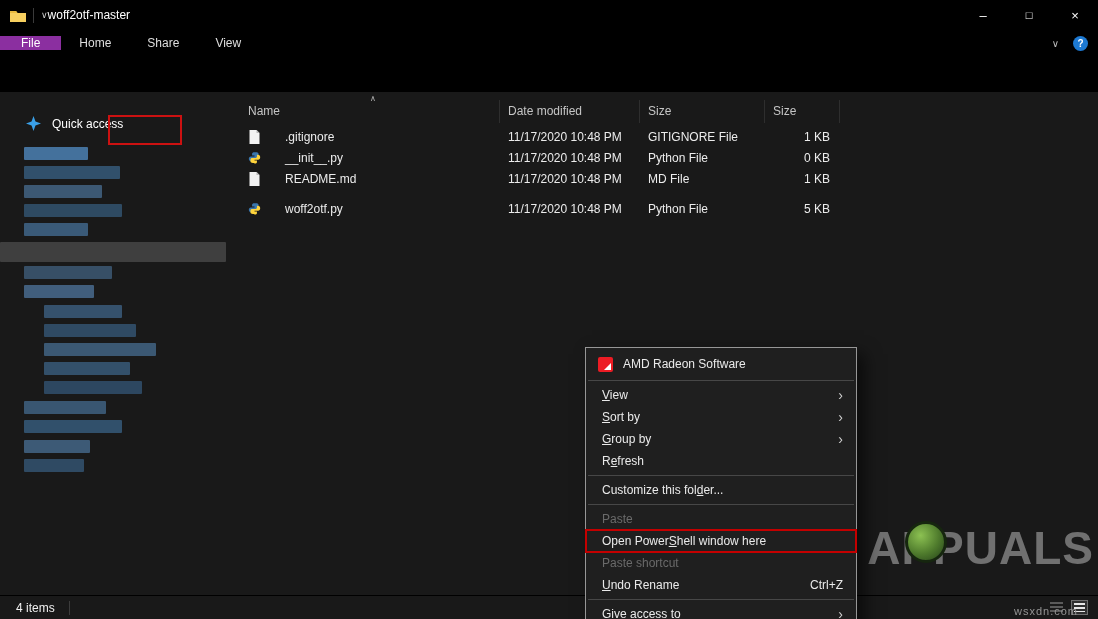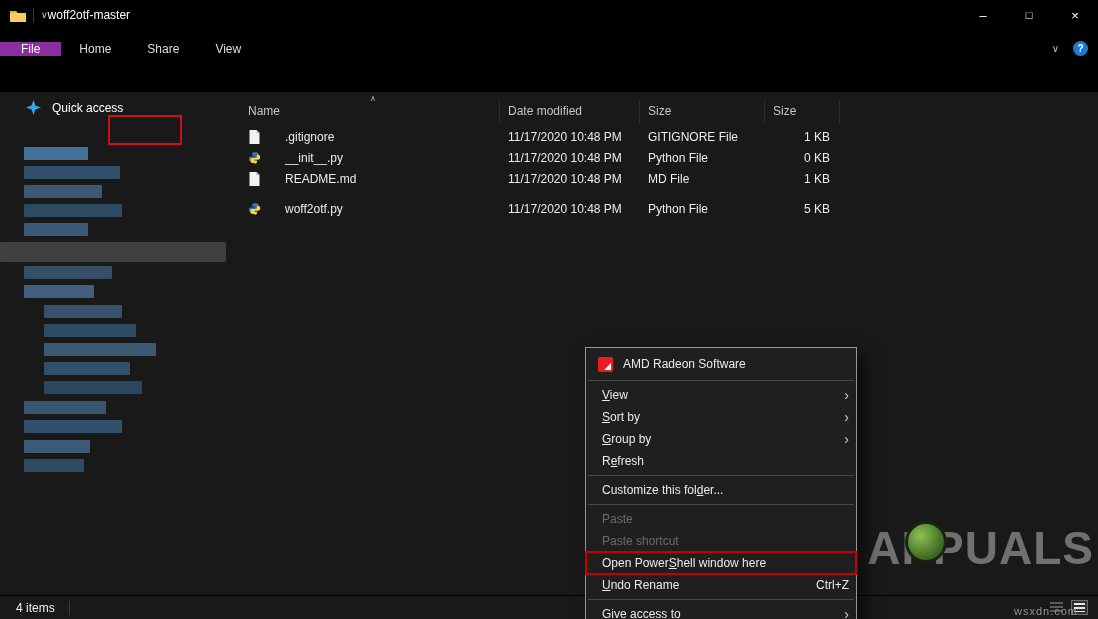--- a/index.html
+++ b/index.html
@@ -13,21 +13,21 @@
   
   .titlebar { position:absolute; left:0; top:0; width:100%; height:30px; background:#000; display:flex; align-items:center; }
   .tb-left { display:flex; align-items:center; padding-left:10px; gap:7px; }
   .tb-sep { width:1px; height:15px; background:#3a3a3a; }
   .tb-chev { color:#cfcfcf; font-size:9px; }
   .tb-title { margin-left:0; color:#fff; font-size:12px; }
   .win-controls { margin-left:auto; display:flex; height:30px; }
   .win-btn { width:46px; height:30px; display:flex; align-items:center; justify-content:center; color:#fff; font-size:13px; }
   .win-btn.max { font-size:11px; }
   
-  .ribbon { position:absolute; left:0; top:30px; width:100%; height:26px; background:#000; display:flex; align-items:flex-end; }
+  .ribbon { position:absolute; left:0; top:30px; width:100%; height:26px; background:#000; display:flex; align-items:center; }
   .ribbon-tab { padding:0 18px; display:flex; align-items:center; color:#dedede; font-size:12px; }
   .ribbon-tab.active { background:#8b2fa0; color:#fff; padding:0 21px; }
   .ribbon-right { margin-left:auto; display:flex; align-items:center; gap:14px; padding-right:10px; }
   .ribbon-expand { color:#bdbdbd; font-size:10px; }
   .help-circle { width:15px; height:15px; border-radius:50%; background:#1d79d2; color:#fff; font-size:10px; font-weight:bold; display:flex; align-items:center; justify-content:center; }
   
   .toolbar { position:absolute; left:0; top:56px; width:100%; height:36px; background:#000; }
   .navbtn { position:absolute; top:61px; height:26px; display:flex; align-items:center; justify-content:center; color:#e8e8e8; font-size:14px; }
   .nav-back { left:8px; width:26px; }
   .nav-fwd  { left:34px; width:26px; color:#6a6a6a; }
@@ -42,37 +42,37 @@
   .anno-addr { left:108px; top:59px; width:74px; height:30px; }
   .search-box { position:absolute; left:745px; top:61px; width:340px; height:26px; background:#060606; border:1px solid #4a4a4a; display:flex; align-items:center; gap:9px; padding-left:11px; }
   .mag-icon { position:relative; width:11px; height:11px; flex:0 0 auto; }
   .mag-icon::before { content:''; position:absolute; left:0; top:0; width:7px; height:7px; border:1.5px solid #8d8d8d; border-radius:50%; }
   .mag-icon::after { content:''; position:absolute; left:7px; top:7px; width:4px; height:1.5px; background:#8d8d8d; transform:rotate(45deg); transform-origin:left center; }
   .search-input { flex:1; background:transparent; border:none; outline:none; color:#e8e8e8; font-family:"Liberation Sans",sans-serif; font-size:12px; }
   .search-input::placeholder { color:#8a8a8a; }
   
   .main { position:absolute; left:0; top:92px; width:1098px; height:503px; background:#191919; }
   .sidebar { position:absolute; left:0; top:0; width:230px; height:100%; }
-  .qa-row { position:absolute; left:26px; top:8px; display:flex; align-items:center; gap:11px; color:#fff; }
+  .qa-row { position:absolute; left:26px; top:24px; display:flex; align-items:center; gap:11px; color:#fff; }
   .qa-star { width:15px; height:15px; }
   .blur-row { position:absolute; border-radius:1px; }
   
   .filearea { position:absolute; left:230px; top:0; right:0; height:100%; }
   .cols { position:absolute; left:10px; top:8px; display:grid; grid-template-columns:260px 140px 125px 75px; height:23px; color:#c5c5c5; }
   .col { padding:4px 8px 0 8px; border-right:1px solid #2e2e2e; position:relative; white-space:nowrap; }
   .sort-caret { position:absolute; left:130px; top:-6px; font-size:8px; color:#b5b5b5; }
   .frow { position:absolute; left:10px; height:21px; display:grid; grid-template-columns:260px 140px 125px 73px; align-items:center; color:#ececec; }
   .frow .cell { padding:0 8px; white-space:nowrap; overflow:hidden; }
   .frow .cell.name { display:flex; align-items:center; gap:24px; }
   .frow .cell.size { text-align:right; }
   .ficon { width:13px; height:14px; display:inline-flex; flex:0 0 auto; }
   .ficon svg { width:100%; height:100%; }
   
   .menu { position:absolute; left:585px; top:255px; width:272px; background:#1f1f1f; border:1px solid #969696; box-shadow:7px 7px 16px rgba(0,0,0,.6); padding:3px 0; z-index:10; }
-  .mi { height:22px; display:flex; align-items:center; padding:0 7px 0 16px; color:#eaeaea; white-space:nowrap; }
+  .mi { height:22px; display:flex; align-items:center; padding:0 13px 0 16px; color:#eaeaea; white-space:nowrap; }
   .mi.amd { height:26px; gap:10px; padding-left:12px; }
   .mi .lab { flex:1; }
   .mi .arrow { color:#cfcfcf; font-size:14px; line-height:1; }
   .mi .sc { color:#eaeaea; margin-left:16px; }
   .mi.disabled { color:#6a6a6a;align-items:center; }
   .mi.highlight { outline:2px solid #c40000; outline-offset:-1px; }
   .sep { height:1px; background:#474747; margin:3px 2px; }
   .amd-ico { width:15px; height:15px; background:#ED1C24; border-radius:2px; position:relative; flex:0 0 auto; }
   .amd-ico::after { content:''; position:absolute; right:2px; bottom:2px; width:0; height:0; border-left:7px solid transparent; border-bottom:7px solid #fff; }
   
@@ -277,25 +277,25 @@
           <span class="lab">R<u>e</u>fresh</span>
         </div>
         <div class="sep"></div>
         <div class="mi">
           <span class="lab">Customize this fol<u>d</u>er...</span>
         </div>
         <div class="sep"></div>
         <div class="mi disabled">
           <span class="lab">Paste</span>
         </div>
+        <div class="mi highlight">
+          <span class="lab">Open Power<u>S</u>hell window here</span>
+        </div>
         <div class="mi disabled">
           <span class="lab">Paste shortcut</span>
-        </div>
-        <div class="mi highlight">
-          <span class="lab">Open Power<u>S</u>hell window here</span>
         </div>
         <div class="mi">
           <span class="lab"><u>U</u>ndo Rename</span>
           <span class="sc">Ctrl+Z</span>
         </div>
         <div class="sep"></div>
         <div class="mi">
           <span class="lab"><u>G</u>ive access to</span>
           <span class="arrow">›</span>
         </div>

